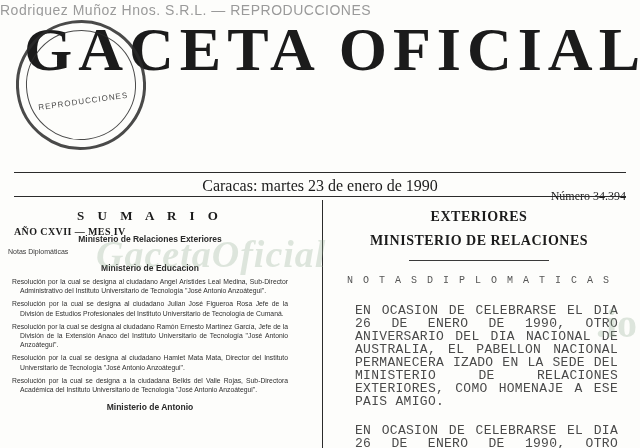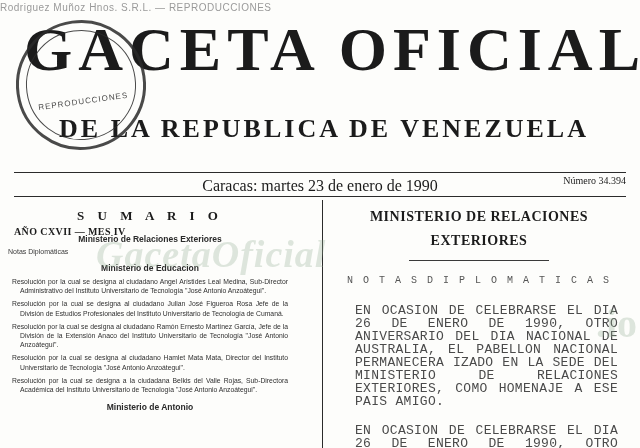--- a/index.html
+++ b/index.html
@@ -23,21 +23,21 @@
   }
 
   
   .top-scan {
     position: absolute;
     top: 2px;
     left: 0;
     width: 640px;
     height: 14px;
     font-family: "Liberation Sans", sans-serif;
-    font-size: 10px;
+    font-size: 14px;
     color: #9a9a9a;
     letter-spacing: 0.5px;
     white-space: nowrap;
     overflow: hidden;
   }
   .top-scan span { margin-right: 8px; }
 
   
   .masthead {
     position: absolute;
@@ -135,22 +135,22 @@
     letter-spacing: 0.4px;
     font-size: 10px;
     margin-top: 48px;
   }
   .headline-row .center {
     position: absolute; left: 0; right: 0; top: 2px;
     text-align: center;
     font-size: 16px;
   }
   .headline-row .right {
-    position: absolute; right: 0; top: 0;
-    font-size: 10px;
+    position: absolute; right: 0; top: 14px;
+    font-size: 12px;
   }
 
   
   .col-divider {
     position: absolute;
     top: 200px;
     left: 322px;
     width: 0;
     height: 248px;
     border-left: 1px solid #2b2b2b;
@@ -269,21 +269,20 @@
 <body>
 
 <div class="page">
 
   <div class="top-scan">
     <span>Rodriguez Muñoz Hnos. S.R.L.  —  REPRODUCCIONES</span>
   </div>
 
   <div class="masthead">
     <div class="gaceta-title">GACETA OFICIAL</div>
-    <div class="gaceta-sub">DE LA REPUBLICA DE VENEZUELA</div>
     <div class="stamp">
       <div class="stamp-text">REPRODUCCIONES</div>
     </div>
   </div>
 
   <div class="rule rule-1"></div>
   <div class="headline-row">
     <div class="left">AÑO CXVII — MES IV</div>
     <div class="center">Caracas: martes 23 de enero de 1990</div>
     <div class="right">Número 34.394</div>
@@ -308,22 +307,22 @@
       <div class="entry">Resolución por la cual se designa al ciudadano Hamlet Mata Mata, Director del Instituto Universitario de Tecnología "José Antonio Anzoátegui".</div>
       <div class="entry">Resolución por la cual se designa a la ciudadana Belkis del Valle Rojas, Sub-Directora Académica del Instituto Universitario de Tecnología "José Antonio Anzoátegui".</div>
     </div>
 
     <div>
       <div class="ministry">Ministerio de Antonio</div>
     </div>
   </div>
 
   <div class="col-right">
+    <div class="r-title">EXTERIORES</div>
     <div class="r-title">MINISTERIO DE RELACIONES</div>
-    <div class="r-title">EXTERIORES</div>
     <div class="r-rule"></div>
     <div class="r-sub">N O T A S   D I P L O M A T I C A S</div>
     <div class="r-para">EN OCASION DE CELEBRARSE EL DIA 26 DE ENERO DE 1990, OTRO ANIVERSARIO DEL DIA NACIONAL DE AUSTRALIA, EL PABELLON NACIONAL PERMANECERA IZADO EN LA SEDE DEL MINISTERIO DE RELACIONES EXTERIORES, COMO HOMENAJE A ESE PAIS AMIGO.</div>
     <div class="r-para">EN OCASION DE CELEBRARSE EL DIA 26 DE ENERO DE 1990, OTRO ANIVERSARIO DE LA PROCLAMACION DE LA REPUBLICA DE LA INDIA, EL PABELLON NACIONAL PERMANECERA IZADO EN</div>
   </div>
 
   <div class="watermark">GacetaOficial</div>
   <div class="watermark-2">.io</div>
 
 </div>

